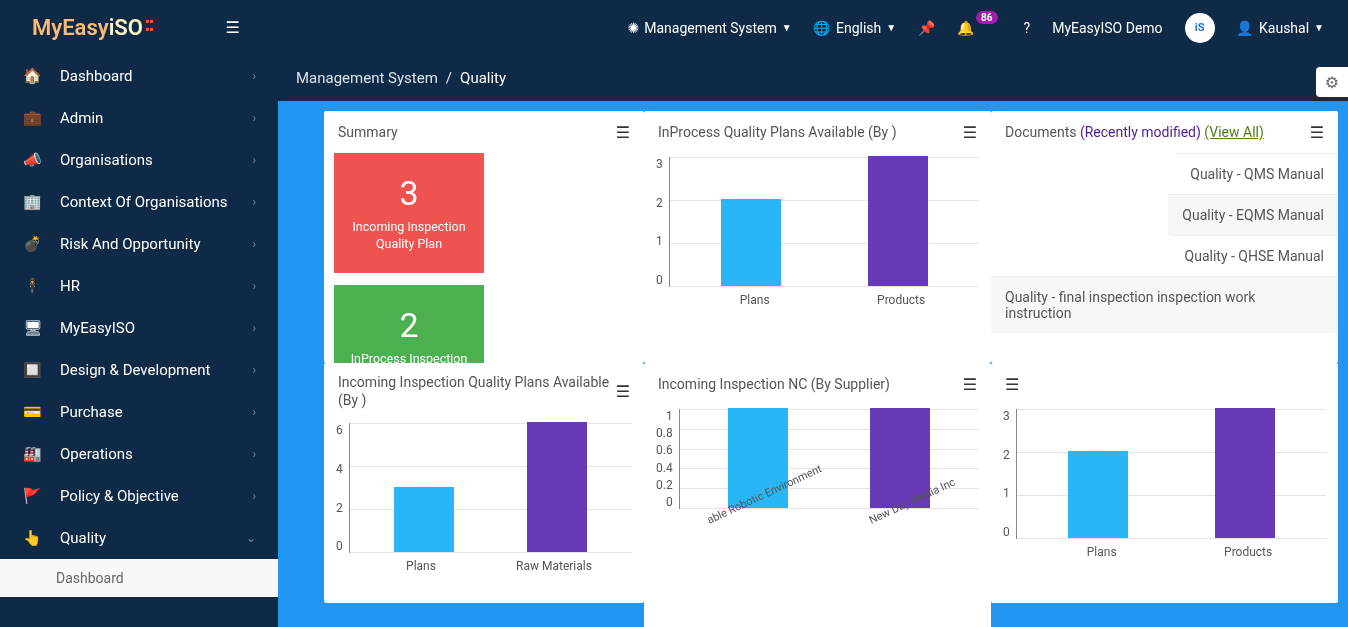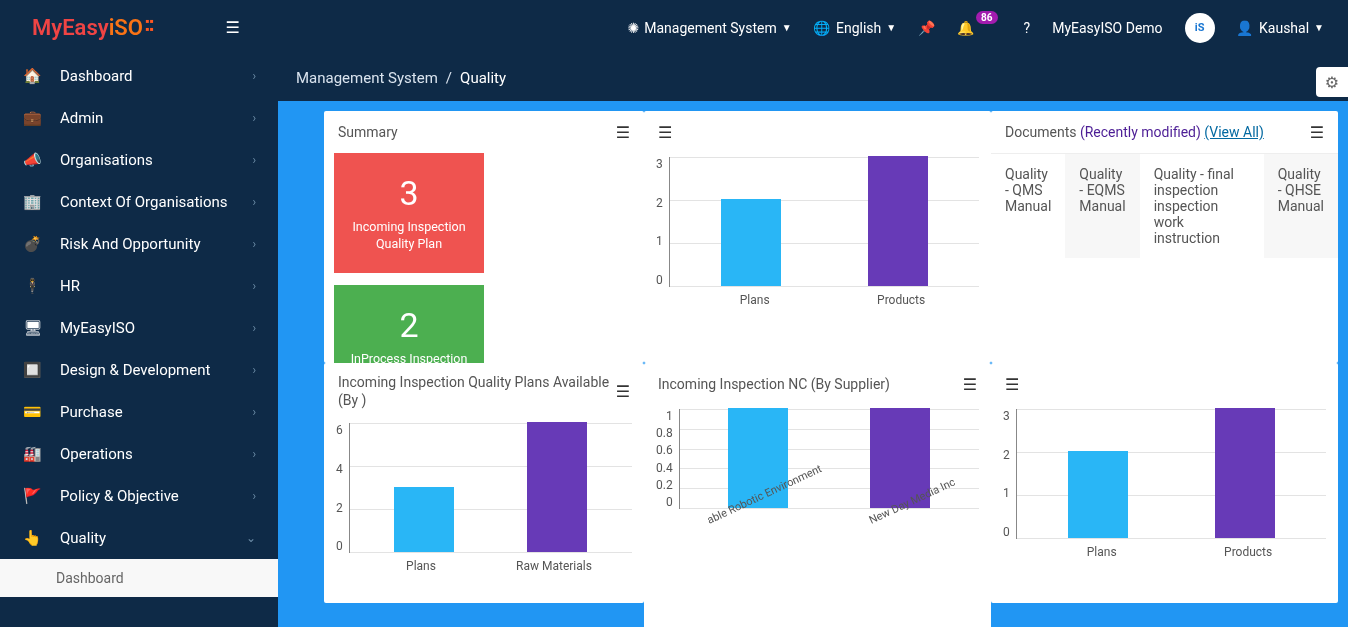--- a/index.html
+++ b/index.html
@@ -19,22 +19,22 @@
       display: flex;
       align-items: center;
       padding: 0 12px;
     }
     .logo {
       font-size: 22px;
       font-weight: 600;
       color: #fff;
       padding: 0 12px 0 20px;
     }
-    .logo .isoprefix { color:#ef4444; }
-    .logo .iso { color:#f97316; }
+    .logo .isoprefix { color:#fdba74; }
+    .logo .iso { color:#fef9c3; }
     .logo .dots { color:#ff5722; font-size:12px; margin-left:2px; display:inline-block; line-height:8px; vertical-align: top; position: relative; top:2px;}
     .topbar .hamburger-icon { margin-left: 60px; color:#fff; cursor:pointer; }
     .top-nav { flex:1; display:flex; justify-content:flex-end; align-items:center; gap:22px; padding-right:12px;}
     .top-nav .nav-item { color:#fff; font-size:14px; display:flex; align-items:center; gap:5px; cursor:pointer;}
     .top-nav .caret { font-size:10px; }
     .badge { background:#a21caf; color:#fff; font-size:10px; font-weight:700; border-radius:8px; padding:1px 5px; position:relative; top:-10px; left:-4px;}
     .avatar-circle { width:30px; height:30px; border-radius:50%; background:#fff; display:flex; align-items:center; justify-content:center; font-weight:700; color:#1976d2; font-size:11px;}
     
     .layout { display:flex; height:calc(100% - 55px); }
     .sidebar { width:278px; background:#0e2a47; display:flex; flex-direction:column; }
@@ -46,21 +46,21 @@
     .main { flex:1; display:flex; flex-direction:column; background:#0e2a47; position:relative;}
     .breadcrumb-row { padding:14px 18px; font-size:15px; color:#d9e3ee; display:flex; align-items:center; gap:8px;}
     .breadcrumb-row .crumb-active { color:#fff; }
     .settings-btn { position:absolute; right:0; top:12px; width:32px; height:30px; background:#fff; border-radius:4px 0 0 4px; display:flex; align-items:center; justify-content:center; color:#666; cursor:pointer;}
     
     .dash-canvas { background:#2196f3; margin:0 0 0 0; padding:10px 10px 10px 10px; flex:1; overflow:hidden;}
     .card-grid { display:grid; grid-template-columns: 320px 1fr 1fr; padding-left:36px;}
     .card { background:#fff; border-radius:2px; color:#333; overflow:hidden;}
     .card-head { display:flex; align-items:center; padding:10px 14px; min-height:42px;}
     .card-title { flex:1; font-size:14px; color:#555; line-height:1.3;}
-    .card-title a { color:#0369a1; text-decoration:underline; cursor:pointer;}
+    .card-title a { color:#4d7c0f; text-decoration:underline; cursor:pointer;}
     .card-menu { font-size:16px; color:#333; cursor:pointer;}
     
     .tile-wrap { display:flex; flex-wrap:wrap; gap:12px; padding:0 10px 10px 10px;}
     .tile { width:150px; height:120px; color:#fff; display:flex; flex-direction:column; align-items:center; justify-content:center; text-align:center; padding:6px;}
     .tile .big { font-size:34px; font-weight:400; margin-bottom:6px;}
     .tile .small { font-size:12.5px; line-height:1.35;}
     .tile.red { background:#ef5350; }
     .tile.green { background:#4caf50; }
     
     .chart-area { padding:4px 12px 8px 12px; }
@@ -68,21 +68,21 @@
     .yaxis { display:flex; flex-direction:column; justify-content:space-between; align-items:flex-end; padding-right:6px; font-size:12px; color:#555;}
     .plot { flex:1; position:relative; border-left:1px solid #888; border-bottom:1px solid #888;}
     .grid-line { position:absolute; left:0; right:0; border-top:1px solid #e3e3e3;}
     .bars { position:absolute; inset:0; display:flex; align-items:flex-end; justify-content:space-around; padding:0 8px;}
     .bar { width:60px;}
     .bar.cyan { background:#29b6f6; }
     .bar.purple { background:#673ab7; }
     .xaxis { display:flex; justify-content:space-around; font-size:12px; color:#555; padding-top:6px;}
     .xaxis.slanted span { display:inline-block; transform:rotate(-25deg); transform-origin:left top; font-size:11px;}
     
-    .doc-list { display:flex; }
+    .doc-list { display:flex; flex-direction:column;align-items:flex-end;}
     .doc-item { padding:12px 14px; border-top:1px solid #eee; font-size:14px; color:#555;}
     .doc-item:nth-child(odd) { background:#fff;}
     .doc-item:nth-child(even) { background:#f7f7f7;}
   </style>
 </head>
 <body>
 
 <div class="topbar">
   <div class="logo">
     <span class="isoprefix">MyEasy</span><span class="iso">iSO</span><span class="dots">▪▪<br>▪▪</span>
@@ -211,20 +211,21 @@
             <div class="tile green">
               <div class="big">2</div>
               <div class="small">InProcess Inspection Quality Plan</div>
             </div>
 
           </div>
         </div>
 
         <div class="card" style="height:252px;">
           <div class="card-head">
+            <div class="card-title">InProcess Quality Plans Available (By )</div>
             <div class="card-menu">☰</div>
           </div>
           <div class="chart-area">
               <div class="chart">
                 <div class="yaxis" style="height:130px;">
                   <span>3</span>
                   <span>2</span>
                   <span>1</span>
                   <span>0</span>
                 </div>
@@ -249,22 +250,22 @@
         <div class="card" style="height:252px;">
           <div class="card-head">
             <div class="card-title">
               <span>Documents </span><span style="color:#4c1d95;">(Recently modified) </span><a>(View All)</a>
             </div>
             <div class="card-menu">☰</div>
           </div>
           <div class="doc-list">
             <div class="doc-item">Quality - QMS Manual</div>
             <div class="doc-item">Quality - EQMS Manual</div>
+            <div class="doc-item">Quality - QHSE Manual</div>
             <div class="doc-item">Quality - final inspection inspection work instruction</div>
-            <div class="doc-item">Quality - QHSE Manual</div>
           </div>
         </div>
 
         <div class="card" style="height:240px;">
           <div class="card-head">
             <div class="card-title">Incoming Inspection Quality Plans Available (By )</div>
             <div class="card-menu">☰</div>
           </div>
           <div class="chart-area">
               <div class="chart">

